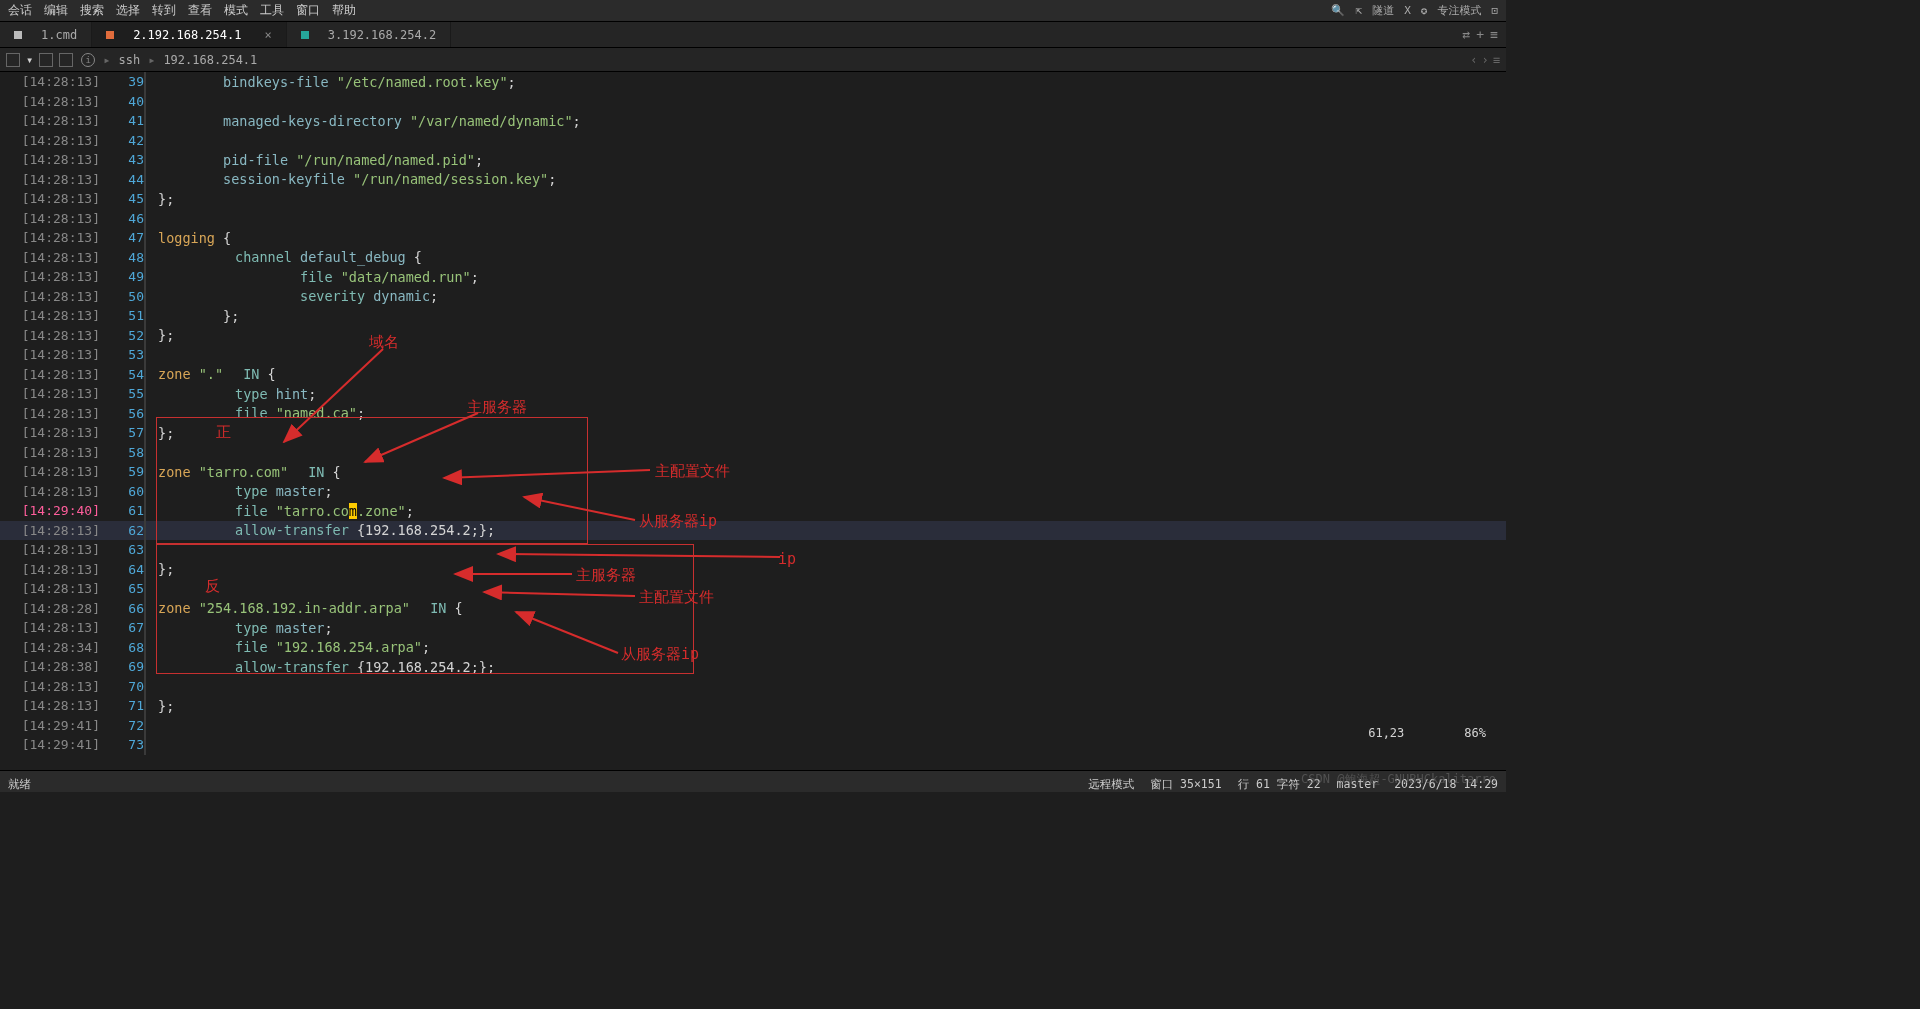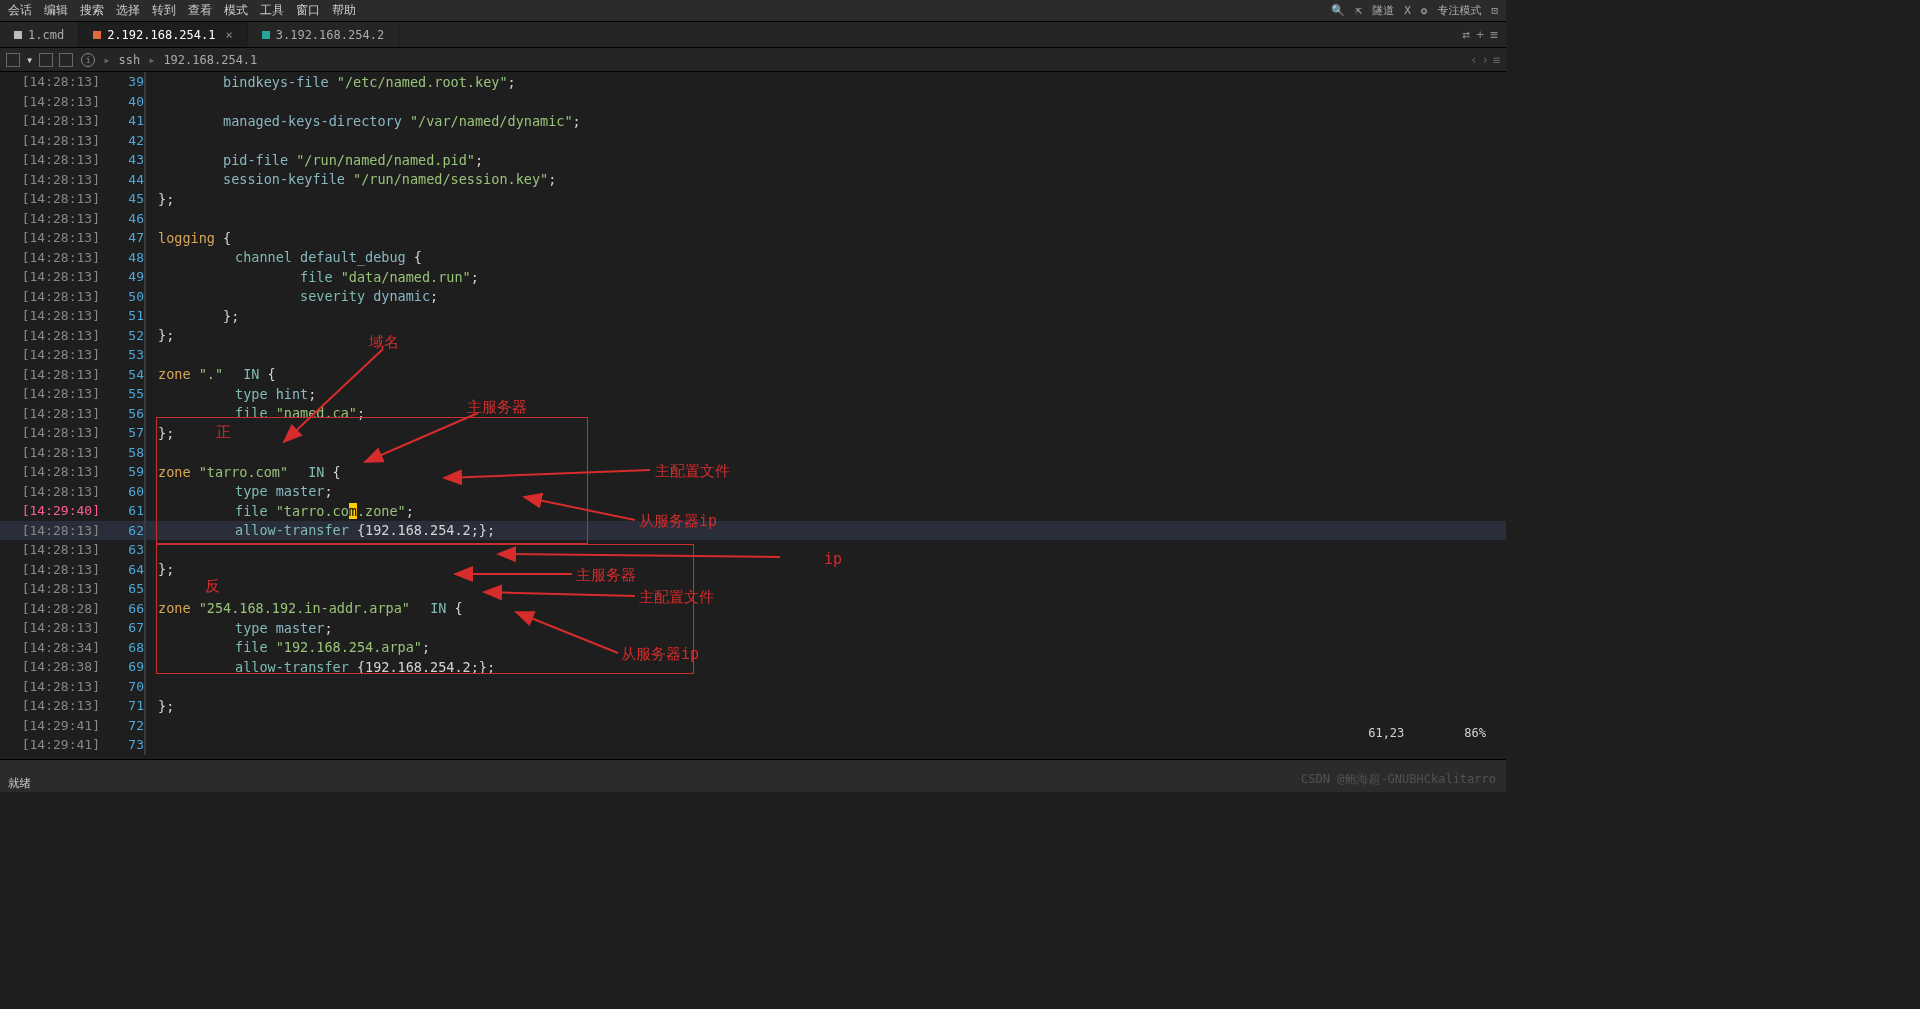--- a/index.html
+++ b/index.html
@@ -33,21 +33,21 @@
   height: 26px;
   background: #252525;
   display: flex;
   align-items: stretch;
   border-bottom: 1px solid #000;
 }
 .tab {
   padding: 0 14px;
   display: flex;
   align-items: center;
-  gap: 6px;
+  gap: 19px;
   color: #aaa;
   border-right: 1px solid #1a1a1a;
   cursor: pointer;
   font-size: 12px;
 }
 .tab.active { background: #1e1e1e; color: #fff; }
 .tab-dot { width: 8px; height: 8px; display: inline-block; }
 .tab-close { margin-left: 4px; color: #888; }
 .tab-plus { margin-left: auto; padding: 0 8px; display: flex; align-items: center; gap: 6px; color: #888; }
 
@@ -109,22 +109,22 @@
 
 
 .statusbar {
   position: absolute;
   bottom: 0;
   left: 0;
   right: 0;
   height: 22px;
   background: #2b2b2b;
   display: flex;
-  align-items: flex-start;
-  padding: 16px 8px;
+  align-items: flex-end;
+  padding: 0 8px;
   font-size: 11.5px;
   border-top: 1px solid #000;
 }
 .status-left { color: #ccc; }
 .status-right { margin-left: auto; display: flex; gap: 16px; color: #ccc; }
 .status-right span { white-space: pre; margin-top: 41px; }
 .ann-label {
   position: absolute;
   color: #d62c2c;
   font-size: 15px;
@@ -278,21 +278,21 @@
   <div id="ann-boxes">
       <div class="ann-box" style="left: 156px; top: 345px; width: 432px; height: 127px;"></div>
       <div class="ann-box" style="left: 156px; top: 472px; width: 538px; height: 130px;"></div>
     </div>
   <div id="ann-labels">
       <div class="ann-label" style="left: 369px; top: 261px;">域名</div>
       <div class="ann-label" style="left: 467px; top: 326px;">主服务器</div>
       <div class="ann-label" style="left: 216px; top: 351px;">正</div>
       <div class="ann-label" style="left: 655px; top: 390px;">主配置文件</div>
       <div class="ann-label" style="left: 639px; top: 440px;">从服务器ip</div>
-      <div class="ann-label" style="left: 824px; top: 478px; text-align: center;">ip</div>
+      <div class="ann-label" style="left: 778px; top: 478px; text-align: center;">ip</div>
       <div class="ann-label" style="left: 576px; top: 494px;">主服务器</div>
       <div class="ann-label" style="left: 205px; top: 505px;">反</div>
       <div class="ann-label" style="left: 639px; top: 516px;">主配置文件</div>
       <div class="ann-label" style="left: 621px; top: 573px;">从服务器ip</div>
     </div>
 
   <div class="pos-info">
     <span>61,23</span>
     <span>86%</span>
   </div>

